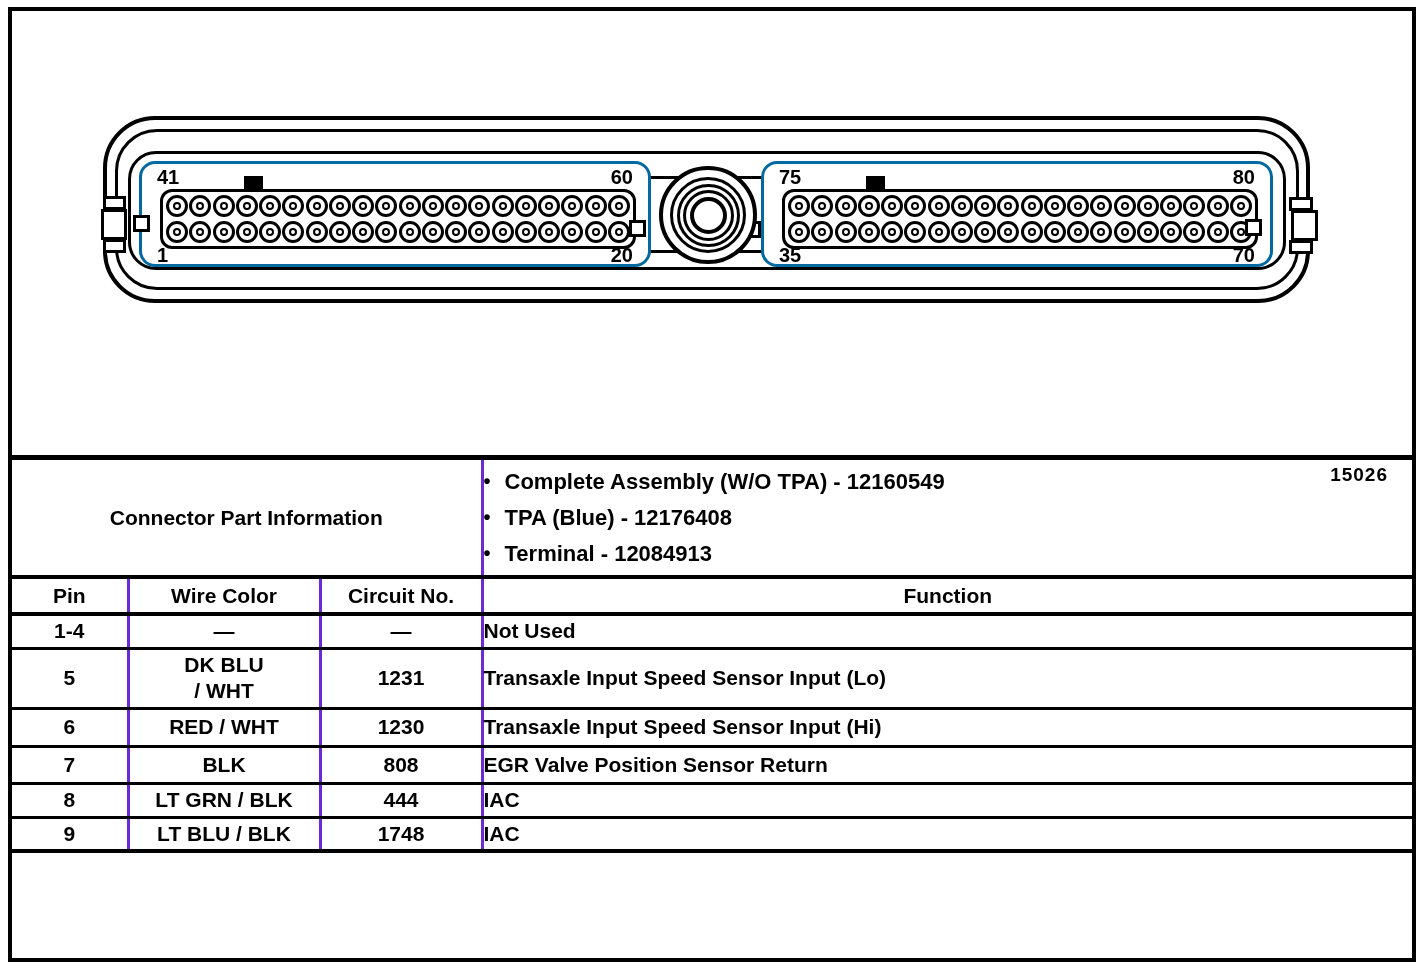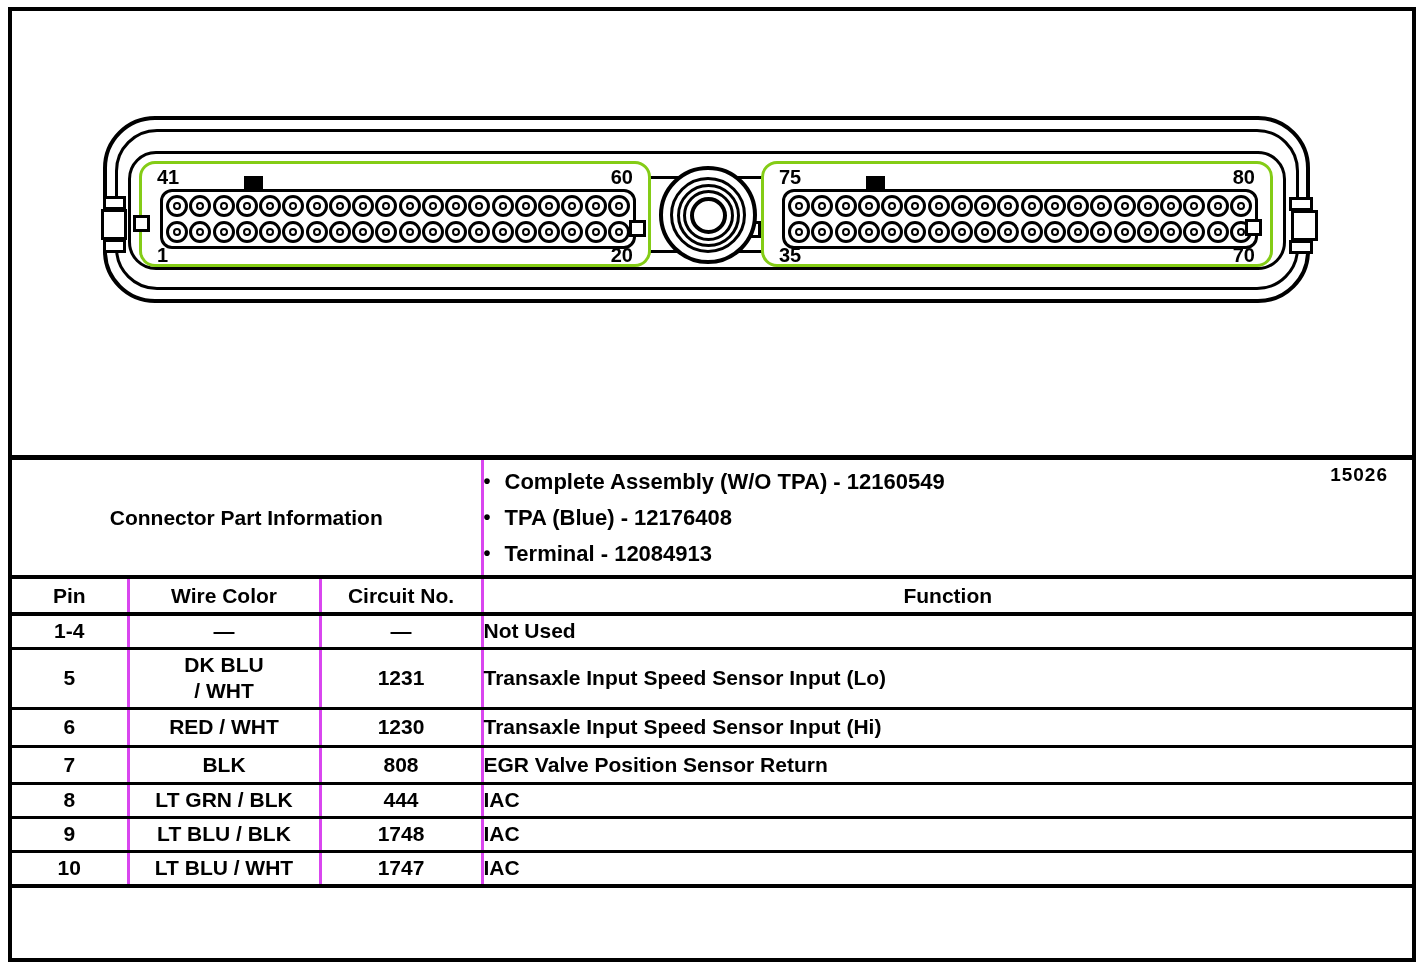--- a/index.html
+++ b/index.html
@@ -17,21 +17,21 @@
   .diagram{position:absolute;left:0;top:0;width:1424px;height:455px;}
   .outline-a{position:absolute;left:103px;top:116px;width:1207px;height:187px;
     border:4px solid #000;border-radius:52px;box-sizing:border-box;}
   .outline-b{position:absolute;left:115px;top:129px;width:1184px;height:161px;
     border:3px solid #000;border-radius:42px;box-sizing:border-box;}
   .outline-c{position:absolute;left:128px;top:151px;width:1158px;height:119px;
     border:3px solid #000;border-radius:28px;box-sizing:border-box;}
   .channel{position:absolute;left:649px;top:176px;width:114px;height:77px;
     border-top:3px solid #000;border-bottom:3px solid #000;box-sizing:border-box;}
   .pin-block{position:absolute;top:161px;width:512px;height:106px;background:#fff;
-    border:3px solid #84cc16;border-radius:16px;box-sizing:border-box;}
+    border:3px solid #0369a1;border-radius:16px;box-sizing:border-box;}
   .pin-block.left{left:139px;}
   .pin-block.right{left:761px;}
   .pin-shell{position:absolute;left:18px;right:12px;top:25px;bottom:15px;
     border:3px solid #000;border-radius:12px;box-sizing:border-box;
     display:flex;flex-direction:column;justify-content:space-evenly;padding:0 3px;}
   .pin-row{display:flex;justify-content:space-between;align-items:center;height:25px;}
   .pin{width:22px;height:22px;border:3px solid #000;border-radius:50%;box-sizing:border-box;
     display:flex;align-items:center;justify-content:center;flex:0 0 auto;}
   .pin-core{width:8px;height:8px;border:2px solid #000;border-radius:50%;box-sizing:border-box;}
   .key-tab{position:absolute;left:102px;top:12px;width:19px;height:15px;background:#000;}
@@ -64,21 +64,21 @@
   .latch.right .c{left:1289px;top:240px;width:24px;height:14px;}
   .figure-number{position:absolute;right:36px;top:428px;font-size:19px;font-weight:bold;letter-spacing:1px;margin-top:36px;}
   
   table.conn-table{
     position:absolute;left:12px;top:455px;width:1400px;
     border-collapse:collapse;table-layout:fixed;
     border-top:5px solid #000;border-bottom:4px solid #000;
     font-weight:bold;
   }
   .conn-table td,.conn-table th{
-    border-right:3px solid #d946ef;border-bottom:3px solid #000;
+    border-right:3px solid #6d28d9;border-bottom:3px solid #000;
     padding:0;box-sizing:border-box;vertical-align:middle;
     font-size:21px;line-height:26px;
   }
   .conn-table td:last-child,.conn-table th:last-child{border-right:none;}
   .conn-table .heavy td,.conn-table .heavy th{border-bottom:4px solid #000;}
   .conn-table tr:last-child td{border-bottom:none;}
   .col-pin{width:116px;}
   .col-wire{width:192px;}
   .col-circ{width:162px;}
   .cell-center{text-align:center;}
@@ -477,23 +477,14 @@
     </tr>
     <tr style="height:34px;">
       <td class="cell-center">9</td>
       <td class="cell-center">
           <span class="wire-line">LT BLU / BLK</span>
           <span class="wire-line"></span>
         </td>
       <td class="cell-center">1748</td>
       <td class="function-cell">IAC</td>
     </tr>
-    <tr style="height:35px;">
-      <td class="cell-center">10</td>
-      <td class="cell-center">
-          <span class="wire-line">LT BLU / WHT</span>
-          <span class="wire-line"></span>
-        </td>
-      <td class="cell-center">1747</td>
-      <td class="function-cell">IAC</td>
-    </tr>
   </tbody>
 </table>
 
 </body></html>

